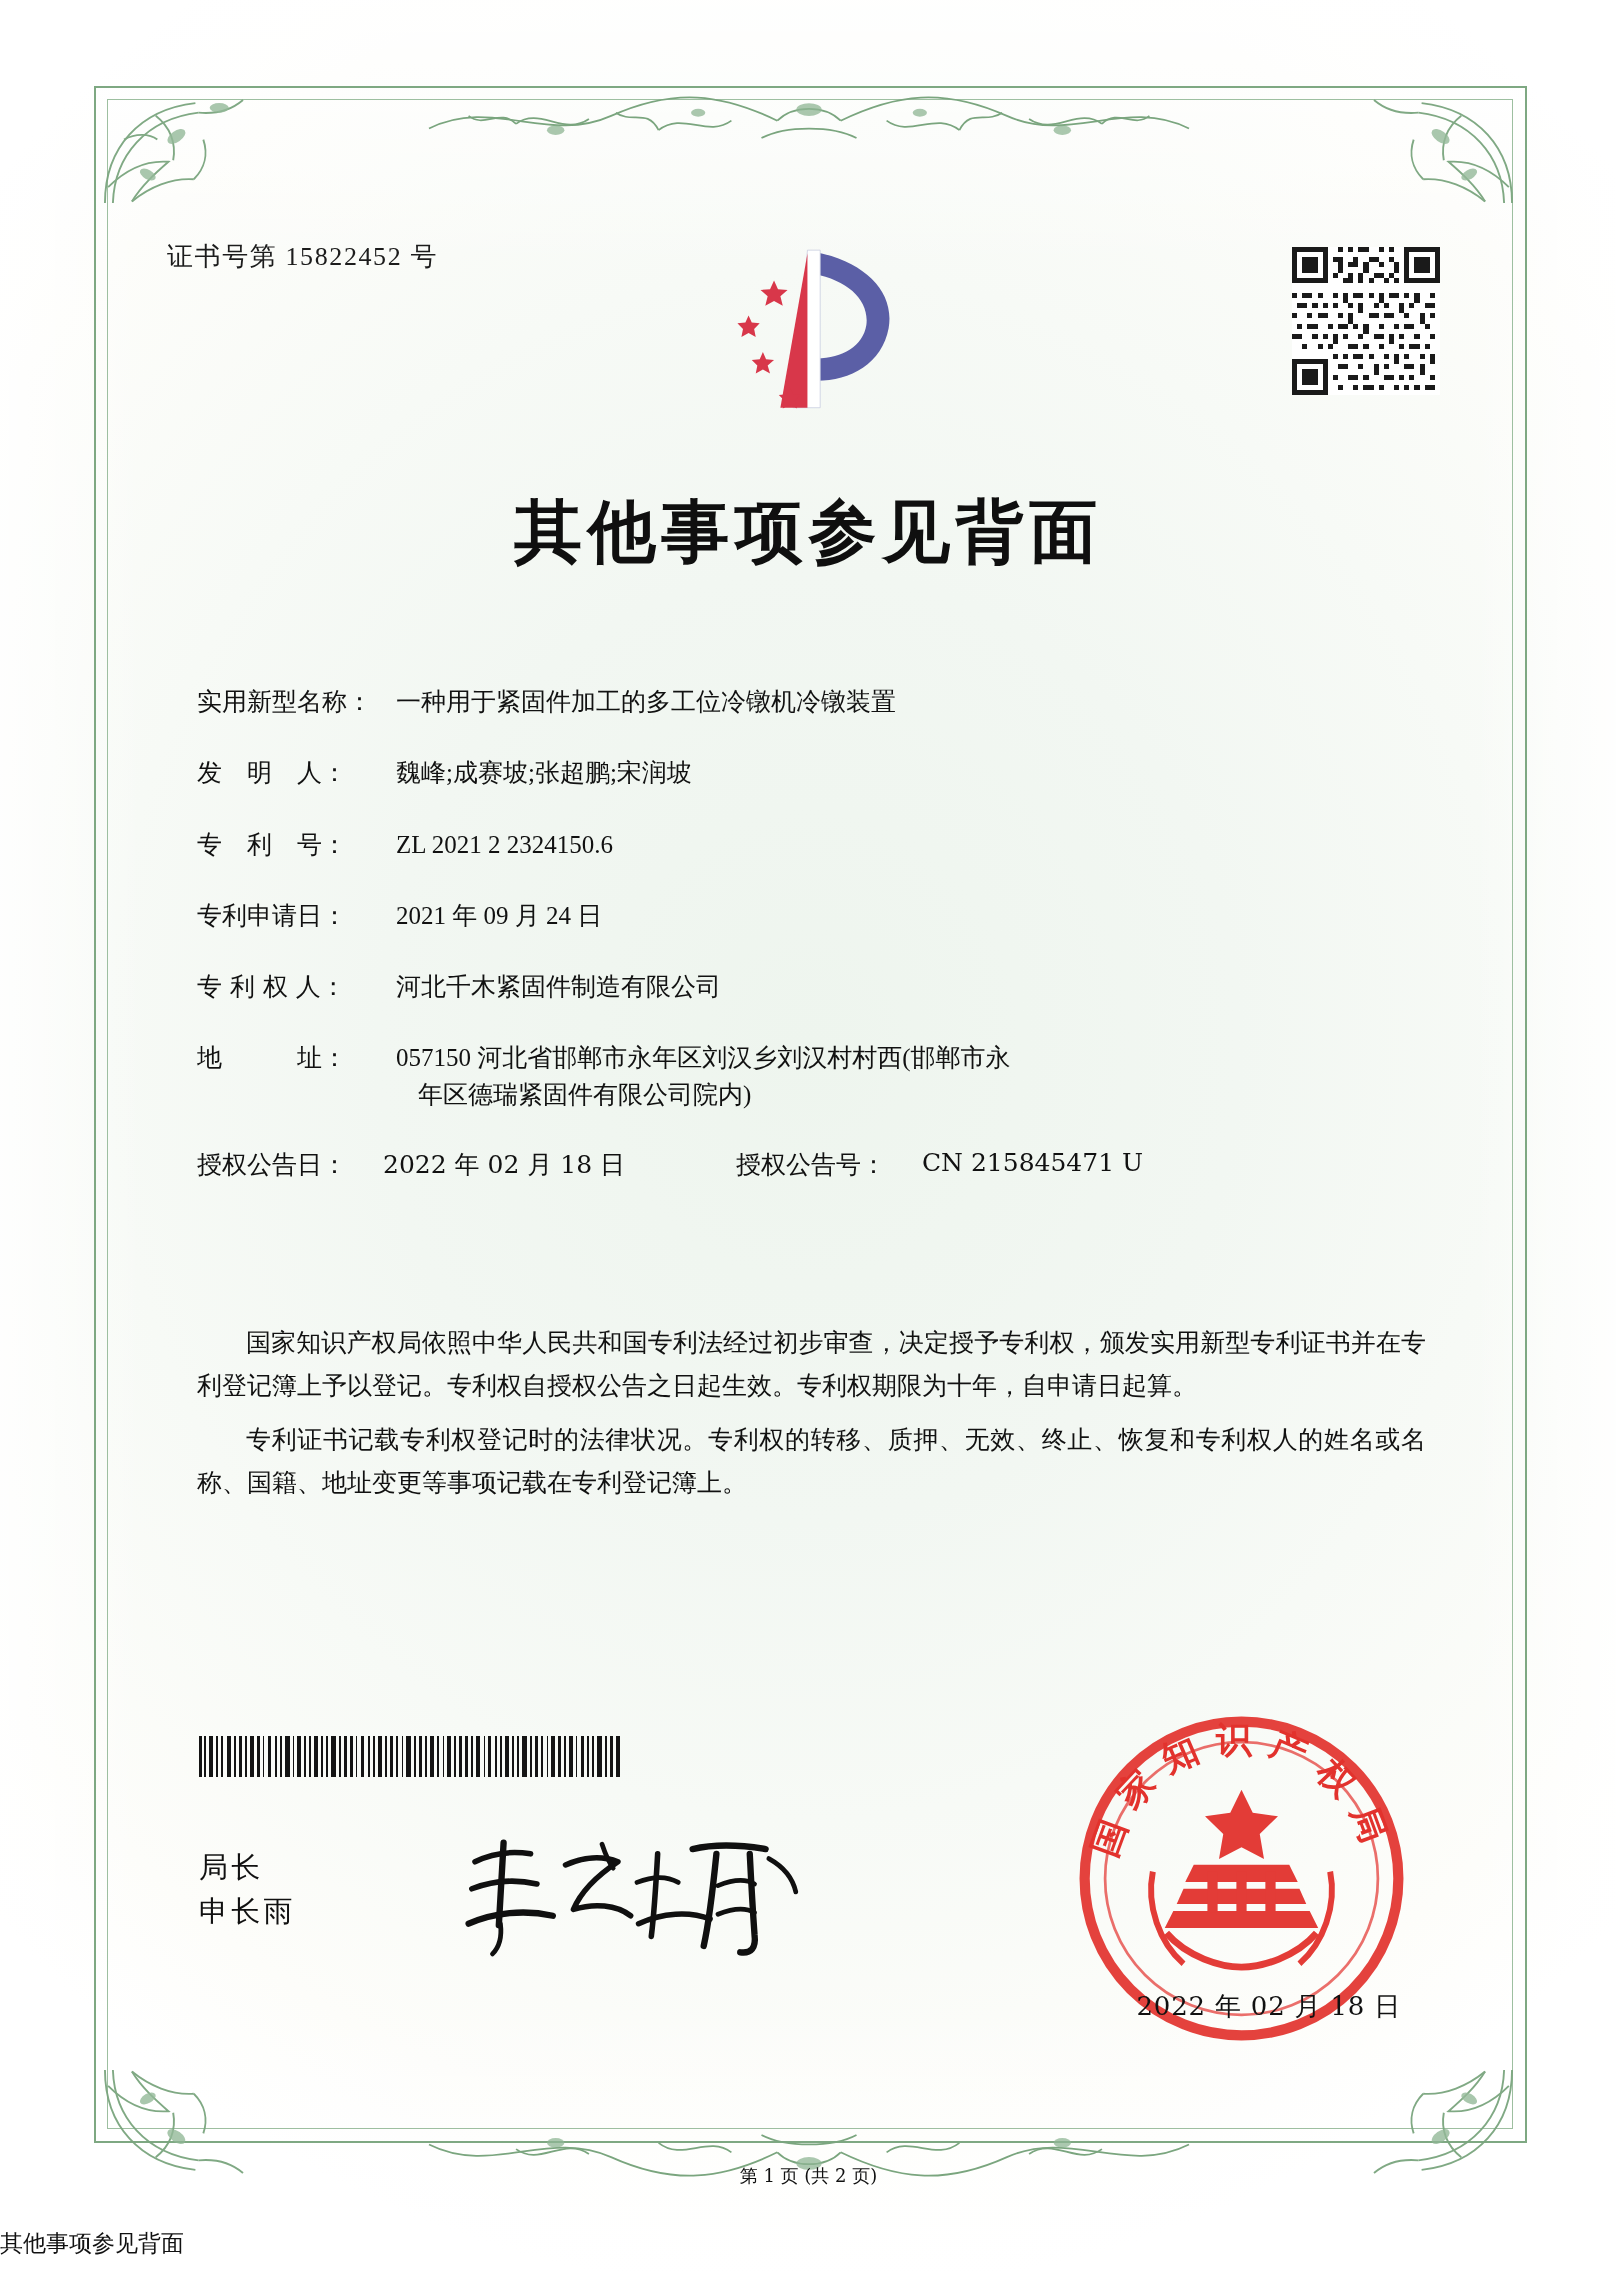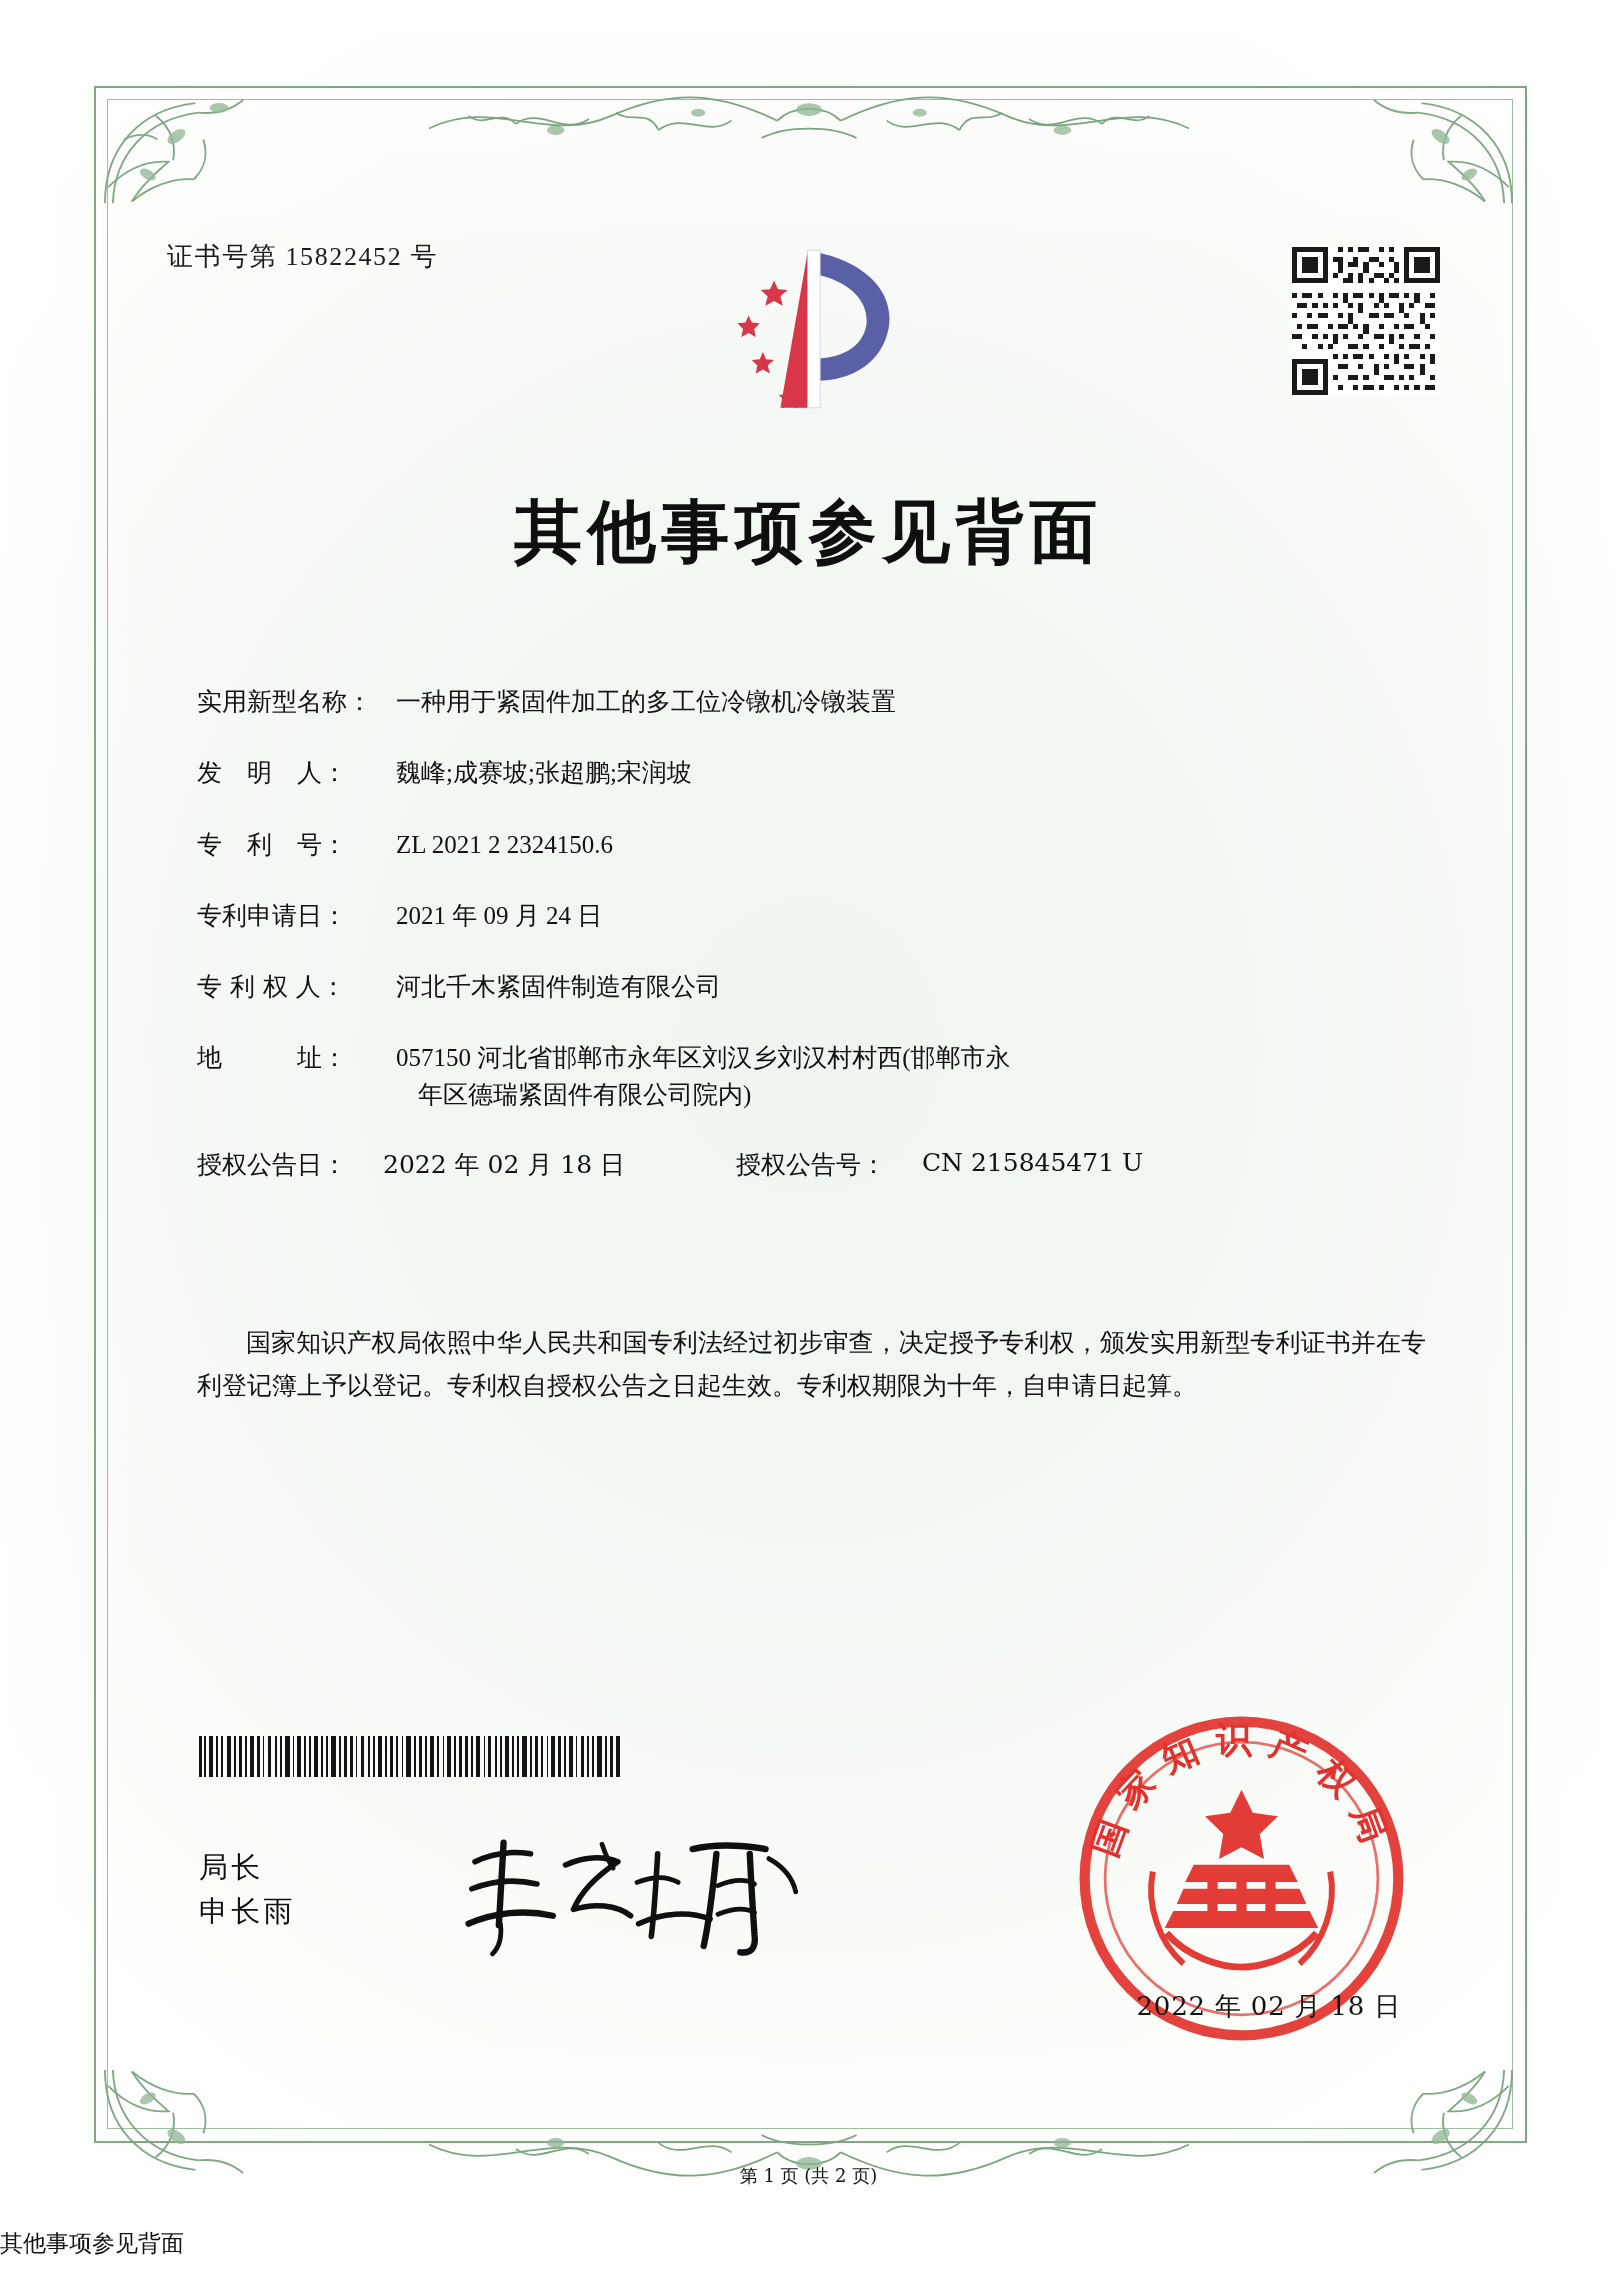--- a/index.html
+++ b/index.html
@@ -535,20 +535,21 @@
       </div>
       <div class="part second">
         <span class="lbl">授权公告号：</span>
         <span class="val">CN 215845471 U</span>
       </div>
     </div>
   </div>
 
   <div class="paragraphs">
     <p>国家知识产权局依照中华人民共和国专利法经过初步审查，决定授予专利权，颁发实用新型专利证书并在专利登记簿上予以登记。专利权自授权公告之日起生效。专利权期限为十年，自申请日起算。</p>
+    <p>专利证书记载专利权登记时的法律状况。专利权的转移、质押、无效、终止、恢复和专利权人的姓名或名称、国籍、地址变更等事项记载在专利登记簿上。</p>
   </div>
 
   <svg class="barcode" viewBox="0 0 538 52" shape-rendering="crispEdges">
     <rect width="538" height="52" fill="#ffffff" opacity="0"></rect>
     <g fill="#141414">
       <rect x="0" y="0" width="4" height="52"></rect>
         <rect x="7" y="0" width="2" height="52"></rect>
       <rect x="13" y="0" width="5" height="52"></rect>
         <rect x="22" y="0" width="2" height="52"></rect>
       <rect x="28" y="0" width="3" height="52"></rect>

